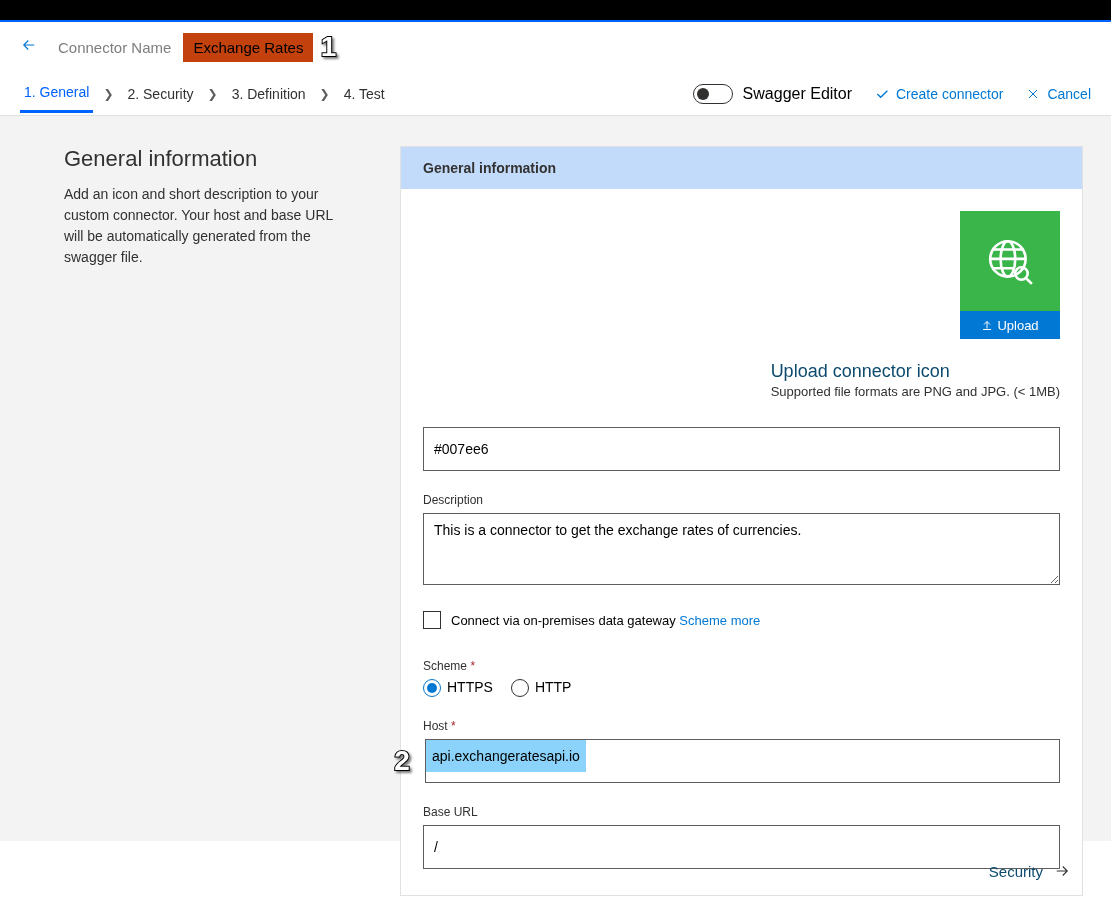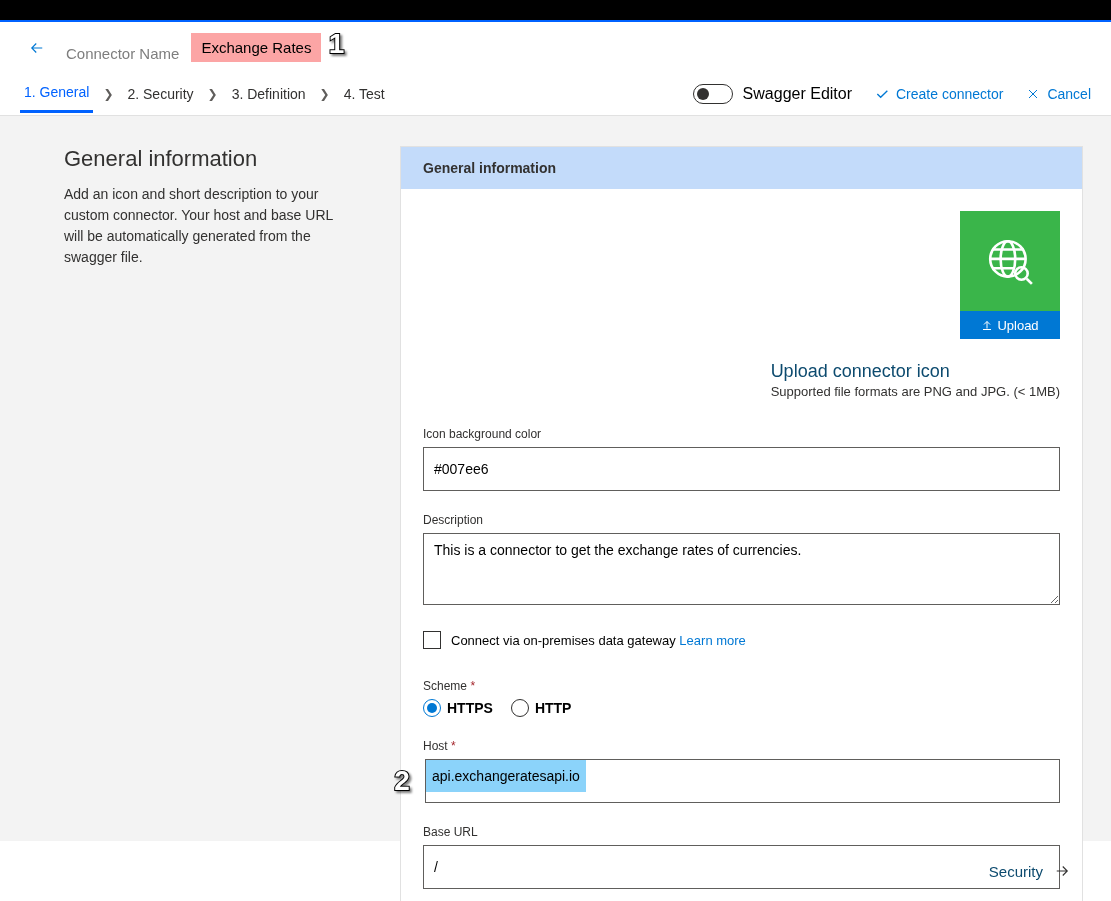--- a/index.html
+++ b/index.html
@@ -1,23 +1,23 @@
 <!DOCTYPE html>
 <html><head>
 <meta charset="utf-8">
 <style>
 * { box-sizing: border-box; margin: 0; padding: 0; font-family: "Segoe UI", -apple-system, sans-serif; }
 body { background: #fff; width: 1111px; height: 901px; overflow: hidden; }
 
 .topbar { height: 22px; background: #000; border-bottom: 2px solid #0062ff; }
 
-.header { display: flex; align-items: flex-end; padding: 10px 28px; height: 50px; }
+.header { display: flex; align-items: center; padding: 10px 20px; height: 50px; }
 .back-btn { color: #0078d4; font-size: 18px; cursor: pointer; margin-right: 20px; }
 .conn-label { color: #7e7e7e; font-size: 15px; margin-right: 12px; }
-.conn-name { background: #fca5a5; padding: 6px 10px; font-size: 15px; }
+.conn-name { background: #c2410c; padding: 6px 10px; font-size: 15px; }
 
 .callout { display: inline-flex; align-items: center; justify-content: center; width: 26px; height: 36px; margin-left: 2px; }
 .callout-num { font-family: Arial, sans-serif; font-size: 28px; font-weight: bold; color: #fff; -webkit-text-stroke: 2px #000; paint-order: stroke fill; filter: drop-shadow(2px 2px 1px rgba(0,0,0,0.5)); }
 
 .stepbar { display: flex; align-items: center; padding: 0 20px; height: 44px; border-bottom: 1px solid #e1e1e1; }
 .step { font-size: 14px; color: #323130; padding: 10px 4px; cursor: pointer; }
 .step.active { color: #0062ff; border-bottom: 3px solid #0062ff; font-weight: 400; }
 .chevron { margin: 0 10px; color: #605e5c; font-size: 12px; }
 .stepbar-right { margin-left: auto; display: flex; align-items: center; gap: 22px; }
 .toggle-wrap { display: flex; align-items: center; gap: 10px; }
@@ -45,21 +45,21 @@
 .field { margin-bottom: 22px; }
 .field-label { font-size: 12px; color: #323130; margin-bottom: 6px; display: block; }
 .req { color: #a4262c; }
 .text-input { width: 100%; height: 44px; border: 1px solid #605e5c; padding: 0 10px; font-size: 14px; }
 .textarea { width: 100%; height: 72px; border: 1px solid #605e5c; padding: 8px 10px; font-size: 14px; resize: both; font-family: inherit; }
 .check-row { display: flex; align-items: center; gap: 10px; margin-bottom: 30px; }
 .checkbox { width: 18px; height: 18px; border: 1px solid #323130; cursor: pointer; }
 .check-label { font-size: 13px; }
 .learn-more { color: #0078d4; cursor: pointer; }
 .radio-row { display: flex; gap: 18px; }
-.radio-opt { display: flex; align-items: center; gap: 6px; cursor: pointer; font-weight: bold; }
+.radio-opt { display: flex; gap: 6px; cursor: pointer; }
 .radio { width: 18px; height: 18px; border: 1px solid #323130; border-radius: 50%; display: flex; align-items: center; justify-content: center; }
 .radio.checked { border-color: #0078d4; }
 .radio.checked::after { content: ""; width: 10px; height: 10px; background: #0078d4; border-radius: 50%; }
 .radio-label { font-size: 14px; }
 
 .host-wrap { display: flex; align-items: center; }
 .host-callout { position: relative; left: -36px; margin-right: -26px; }
 .host-hl { position: absolute; left: 1px; top: 1px; height: 32px; background: #8bd3fa; padding: 8px 6px; font-size: 14px; pointer-events: none; }
 .input-rel { position: relative; }
 
@@ -142,34 +142,33 @@
               <span>Upload</span>
             </div>
           </div>
           <div>
             <div class="icon-info-link">Upload connector icon</div>
             <div class="icon-info-sub">Supported file formats are PNG and JPG. (&lt; 1MB)</div>
           </div>
         </div>
 
         <div class="field">
-          <label class="field-label">Icon background color</label>
           <input class="text-input" value="#007ee6" style="">
         </div>
 
         <div class="field">
           <label class="field-label">Description</label>
           <textarea class="textarea" style="">This is a connector to get the exchange rates of currencies.</textarea>
         </div>
 
         <div class="check-row">
           <div class="checkbox"></div>
           <span class="check-label">
             <span>Connect via on-premises data gateway</span>
-            <span class="learn-more">Learn more</span>
+            <span class="learn-more">Scheme more</span>
           </span>
         </div>
 
         <div class="field">
           <label class="field-label"><span>Scheme</span> <span class="req">*</span></label>
           <div class="radio-row">
             <div class="radio-opt">
               <div class="radio checked"></div>
               <span class="radio-label">HTTPS</span>
             </div>

